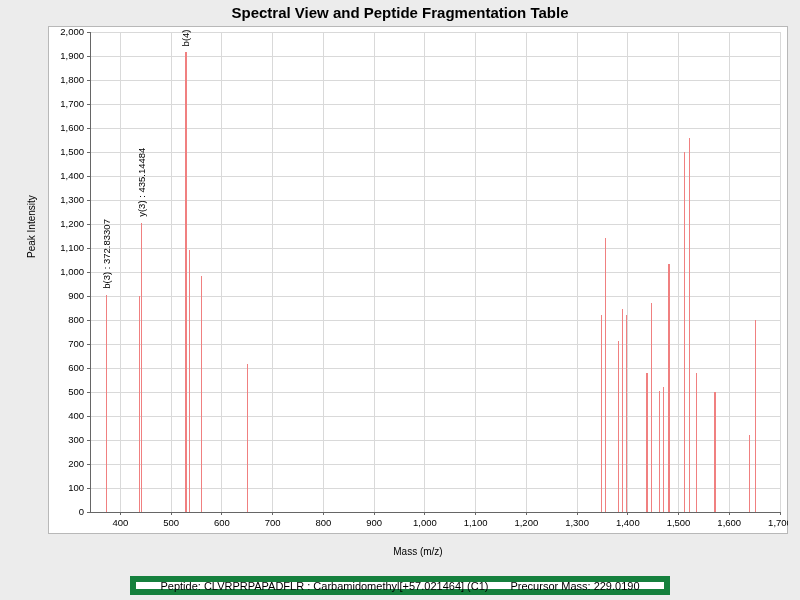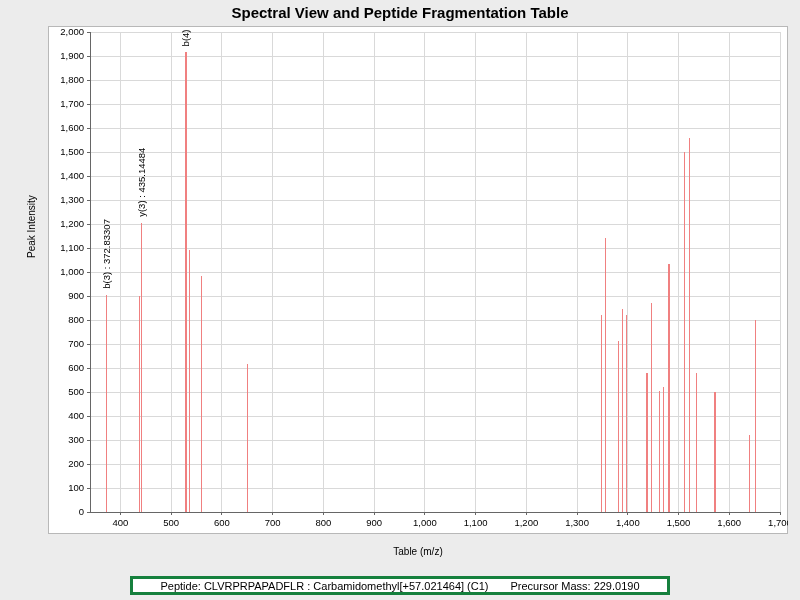--- a/index.html
+++ b/index.html
@@ -73,21 +73,21 @@
     color: #000;
   }
   
   #info-bar {
     position: absolute;
     left: 130px;
     top: 576px;
     width: 540px;
     height: 19px;
     background: #ffffff;
-    border: 3px solid #15803d;
+    border: 6px solid #15803d;
     box-sizing: border-box;
     display: flex;
     align-items: center;
     justify-content: center;
     font-size: 11px;
     color: #000;
     gap: 22px;
   }
   #info-bar span {
     white-space: nowrap;
@@ -243,21 +243,21 @@
         <line x1="641.6911764705883" y1="486" x2="641.6911764705883" y2="111.59999999999997" stroke="#f08080" stroke-width="1.4" shape-rendering="crispEdges"></line>
         <line x1="648.7941176470588" y1="486" x2="648.7941176470588" y2="346.8" stroke="#f08080" stroke-width="1.4" shape-rendering="crispEdges"></line>
         <line x1="667.0588235294117" y1="486" x2="667.0588235294117" y2="366" stroke="#f08080" stroke-width="1.4" shape-rendering="crispEdges"></line>
         <line x1="701.5588235294118" y1="486" x2="701.5588235294118" y2="409.2" stroke="#f08080" stroke-width="1.4" shape-rendering="crispEdges"></line>
         <line x1="707.6470588235294" y1="486" x2="707.6470588235294" y2="294" stroke="#f08080" stroke-width="1.4" shape-rendering="crispEdges"></line>
         <text x="0" y="0" class="peak-annot" transform="translate(62.15639705882352,262.79999999999995) rotate(-90)" text-anchor="start">b(3) : 372.83307</text>
         <text x="0" y="0" class="peak-annot" transform="translate(96.74264705882354,190.79999999999995) rotate(-90)" text-anchor="start">y(3) : 435.14484</text>
         <text x="0" y="0" class="peak-annot" transform="translate(141.38970588235293,20.399999999999977) rotate(-90)" text-anchor="start">b(4) : 529.01963</text>
       </svg>
     <div id="ylabel">Peak Intensity</div>
-    <div id="xlabel">Table (m/z)</div>
+    <div id="xlabel">Mass (m/z)</div>
   </div>
 
   <div id="info-bar">
     <span>Peptide: CLVRPRPAPADFLR : Carbamidomethyl[+57.021464] (C1)</span>
     <span>Precursor Mass: 229.0190</span>
   </div>
 
 </div>
 
 </body></html>

